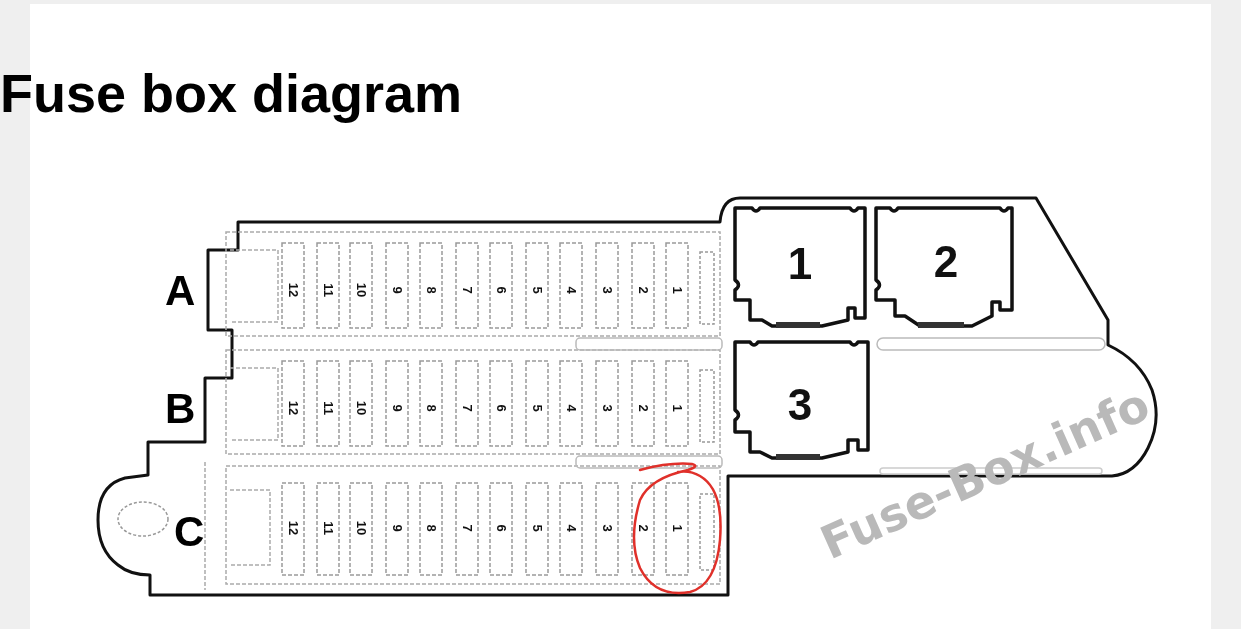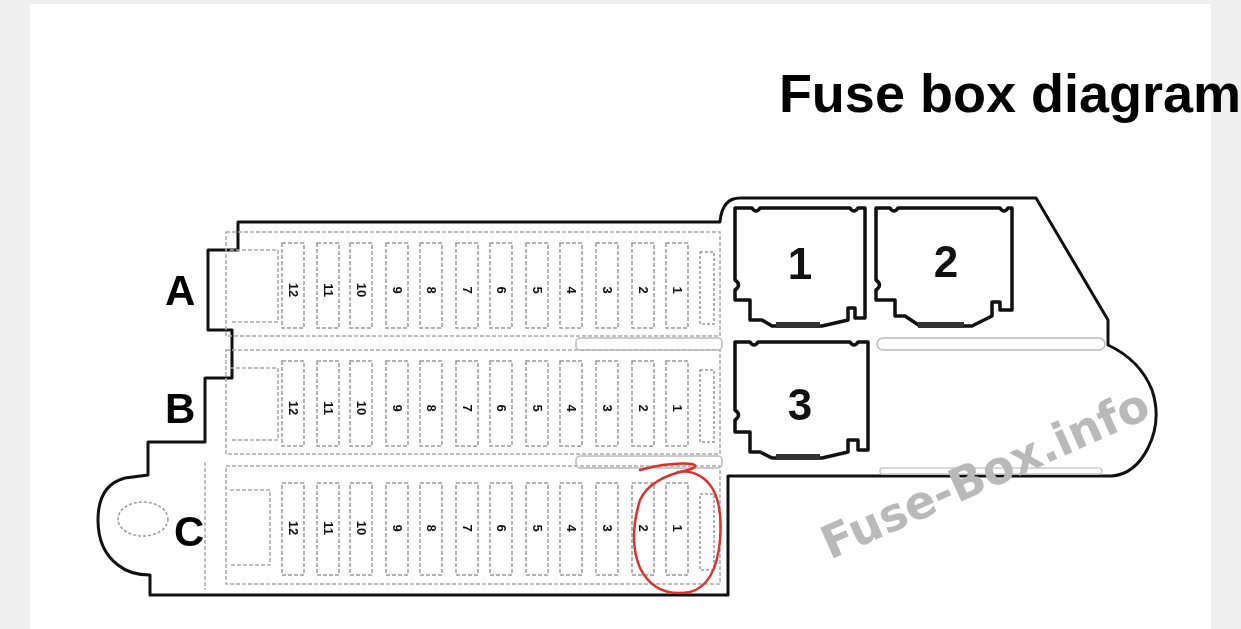--- a/index.html
+++ b/index.html
@@ -8,21 +8,21 @@
       background:#efefef;
       font-family:"Liberation Sans", sans-serif;
       position:relative;
     }
     .card {
       position:absolute; left:30px; top:4px; width:1181px; height:625px;
       background:#ffffff;
     }
     .title {
       position:absolute; left:0; top:62px; width:1241px;
-      text-align:right; font-size:54px; font-weight:bold; color:#000;
+      text-align:left; font-size:54px; font-weight:bold; color:#000;
       font-family:"Liberation Sans", sans-serif; letter-spacing:0px;
     }
     svg { position:absolute; left:0; top:0; }
     .rowlabel { font-family:"Liberation Sans", sans-serif; font-weight:bold; font-size:42px; fill:#000; }
     .fusenum { font-family:"Liberation Sans", sans-serif; font-weight:bold; font-size:13px; fill:#111; }
     .relaynum { font-family:"Liberation Sans", sans-serif; font-weight:bold; font-size:44px; fill:#111; }
     .wm { font-family:"DejaVu Sans", sans-serif; font-weight:bold; font-size:46px; fill:#b9b9b9; }
   </style>
 </head>
 <body>

